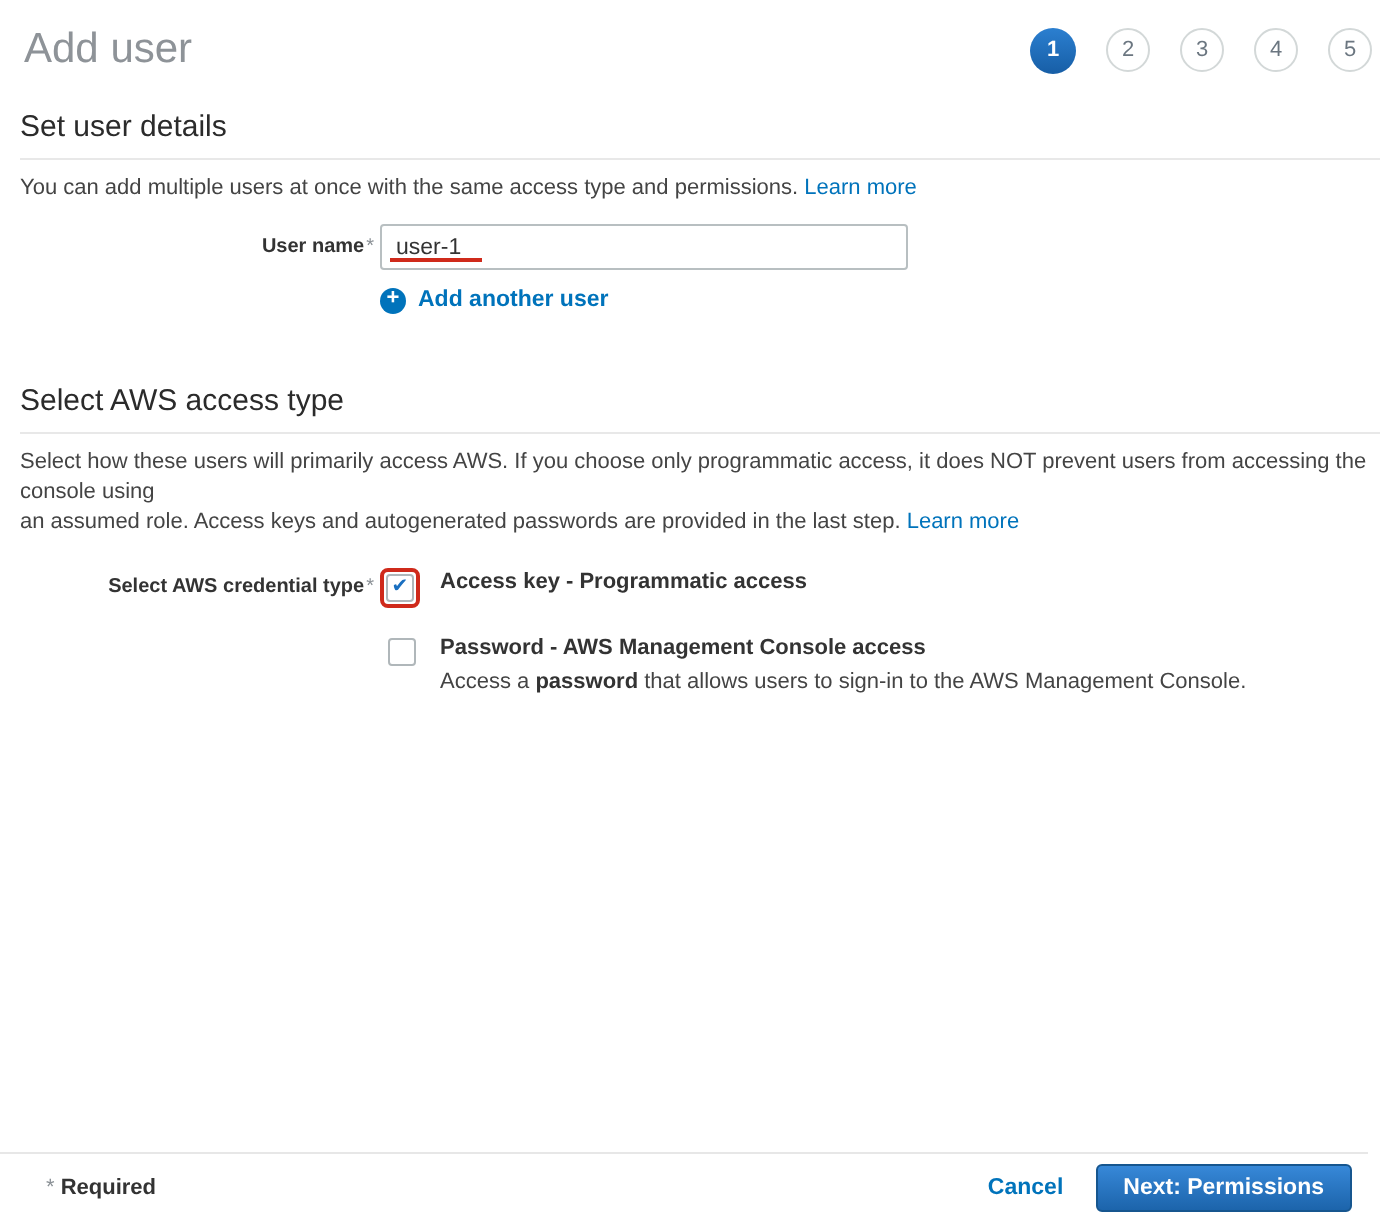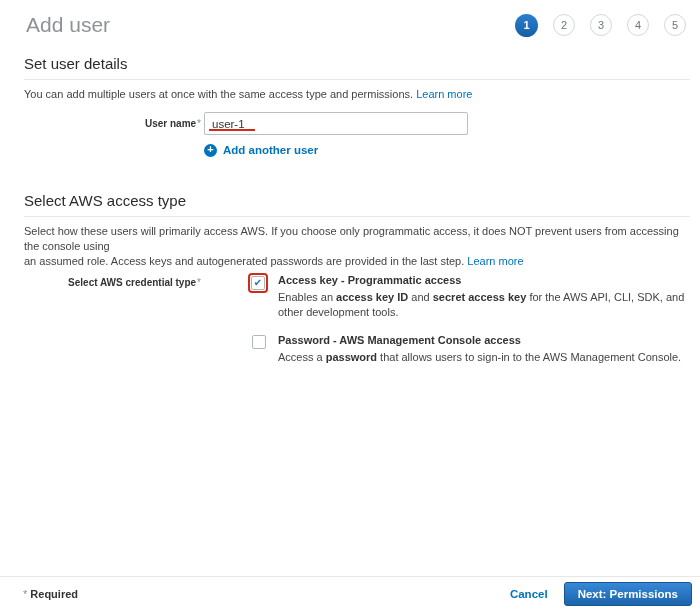--- a/index.html
+++ b/index.html
@@ -4,21 +4,21 @@
 <style>
   * { box-sizing: border-box; }
   html, body { margin:0; padding:0; }
   body {
     width:700px; height:610px; overflow:hidden;
     background:#ffffff; color:#444;
     font-family:"Liberation Sans","DejaVu Sans",sans-serif;
     font-size:11px;
   }
   .page { position:relative; width:700px; height:610px; overflow:hidden; }
-  .content { padding:10px 10px 0 24px; }
+  .content { padding:10px 10px 0 10px; }
 
   
   .page-header { display:flex; justify-content:space-between; align-items:center; padding:2px 2px 0 2px; }
   .page-title { font-size:21px; font-weight:400; color:#8e9398; margin:0; line-height:26px; }
   .steps { display:flex; gap:15px; margin-right:2px; align-items:center; }
   .step {
     width:22px; height:22px; border-radius:50%;
     border:1px solid #d3d8d8; background:#fff;
     display:flex; align-items:center; justify-content:center;
     font-size:11px; color:#6b7680;
@@ -32,21 +32,21 @@
   
   .section { margin-top:16px; }
   .section.second { margin-top:34px; }
   .section-heading { font-size:15px; font-weight:400; color:#2b2b2b; margin:0; line-height:19px; }
   .divider { border:0; border-top:1px solid #e8e8e8; margin:6px 0 7px 0; }
   .desc { margin:0; font-size:11px; line-height:15px; color:#444; }
   a.link { color:#0073bb; text-decoration:none; cursor:pointer; }
 
   
   .form-row { display:flex; margin-top:10px; }
-  .form-row.options-row { margin-top:4px;gap:44px; }
+  .form-row.options-row { margin-top:15px; }
   .form-label {
     flex:0 0 177px; text-align:right;
     font-weight:bold; font-size:10px; color:#333;
     padding-top:5px; line-height:13px;
   }
   .form-label.cb-align { padding-top:3px; }
   .req { color:#8b9196; font-weight:normal; padding-left:1px; }
 
   .input-wrap { position:relative; margin-left:3px; }
   .text-input {
@@ -77,21 +77,21 @@
     cursor:pointer;
   }
   .checkbox.plain { margin-left:4px; margin-top:2px; }
   .check-glyph { color:#1a6fc0; font-size:10px; font-weight:bold; line-height:1; }
   .option-title { font-weight:bold; font-size:11px; color:#333; margin:1px 0 4px 0; }
   .option-desc { font-size:11px; line-height:15px; color:#444; }
   .option-desc b { color:#333; }
 
   
   .footer {
-    position:absolute; left:0; right:0; bottom:0; height:34px;
+    position:absolute; left:0; right:16px; bottom:0; height:34px;
     border-top:1px solid #e7e7e7; background:#fff;
     display:flex; align-items:center;
     padding:0 8px 0 22px;
   }
   .required-note { flex:1; font-size:11px; font-weight:bold; color:#333; }
   .cancel-link { font-weight:bold; font-size:11.5px; color:#0073bb; text-decoration:none; margin-right:16px; cursor:pointer; }
   .next-btn {
     background:linear-gradient(#3788d8,#1c64ab);
     border:1px solid #16568f; border-radius:3px;
     color:#fff; font-weight:bold; font-size:11.5px;
@@ -156,21 +156,20 @@
           <div class="option">
             <span class="cb-col">
               <span class="cb-annotation">
                 <span class="checkbox">
                     <span class="check-glyph">✔</span>
                   </span>
               </span>
             </span>
             <div class="option-body">
               <div class="option-title">Access key - Programmatic access</div>
-              <div class="option-desc"><span>Enables an </span><b>access key ID</b><span> and </span><b>secret access key</b><span> for the AWS API, CLI, SDK, and</span><br><span>other development tools.</span></div>
             </div>
           </div>
 
           <div class="option">
             <span class="cb-col">
               <span class="checkbox plain"></span>
             </span>
             <div class="option-body">
               <div class="option-title">Password - AWS Management Console access</div>
               <div class="option-desc"><span>Access a </span><b>password</b><span> that allows users to sign-in to the AWS Management Console.</span></div>

